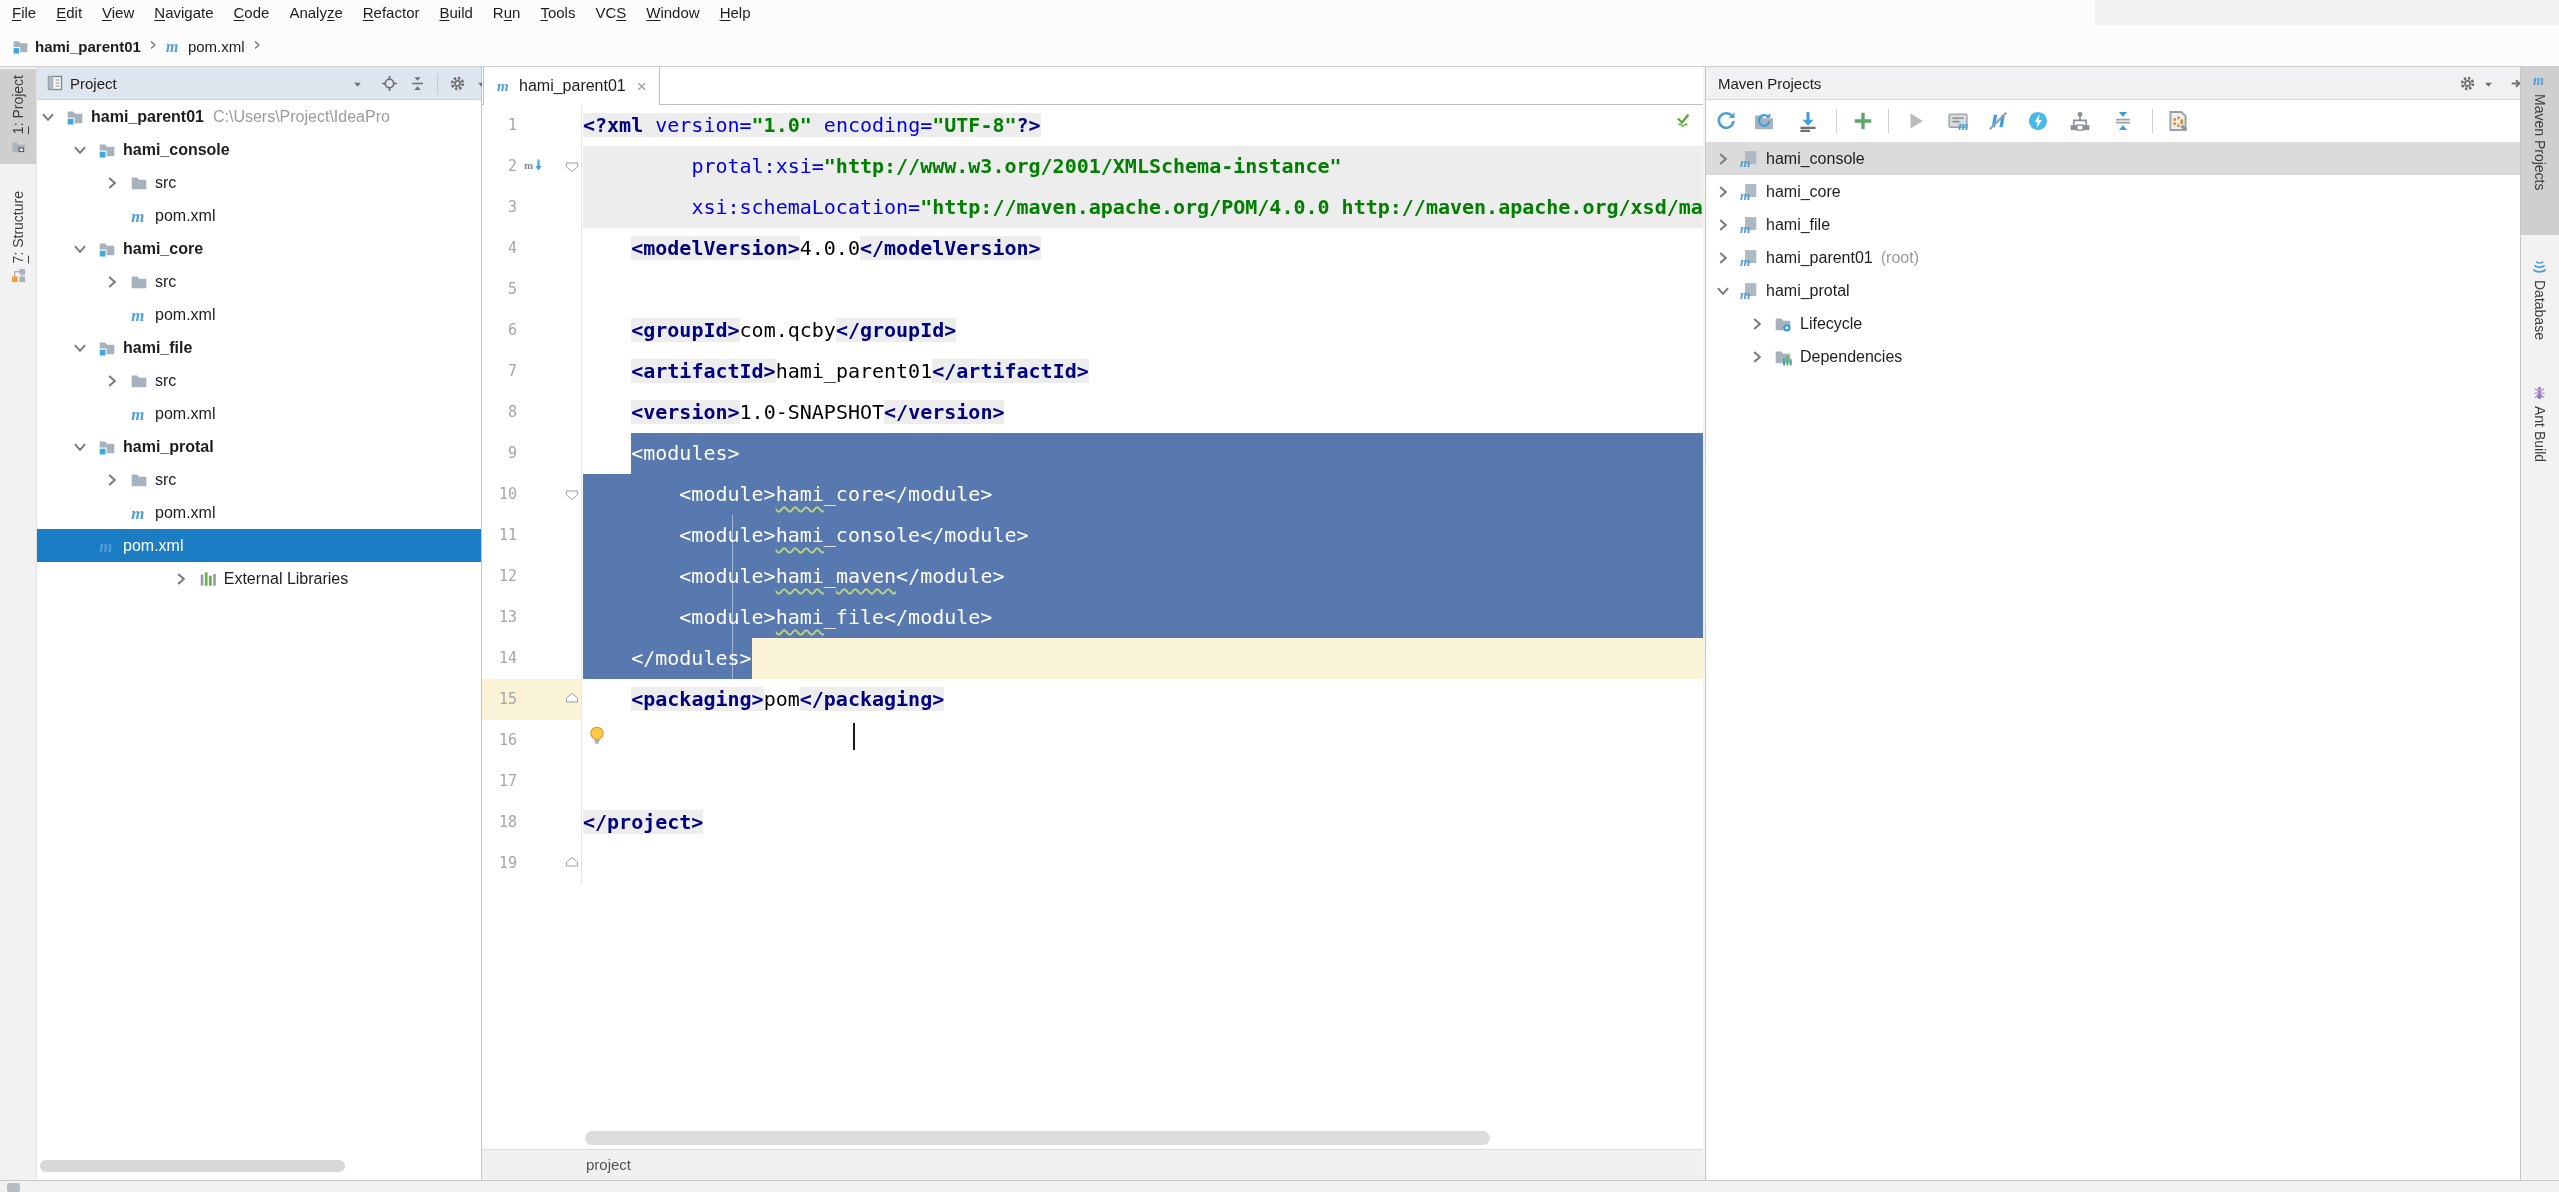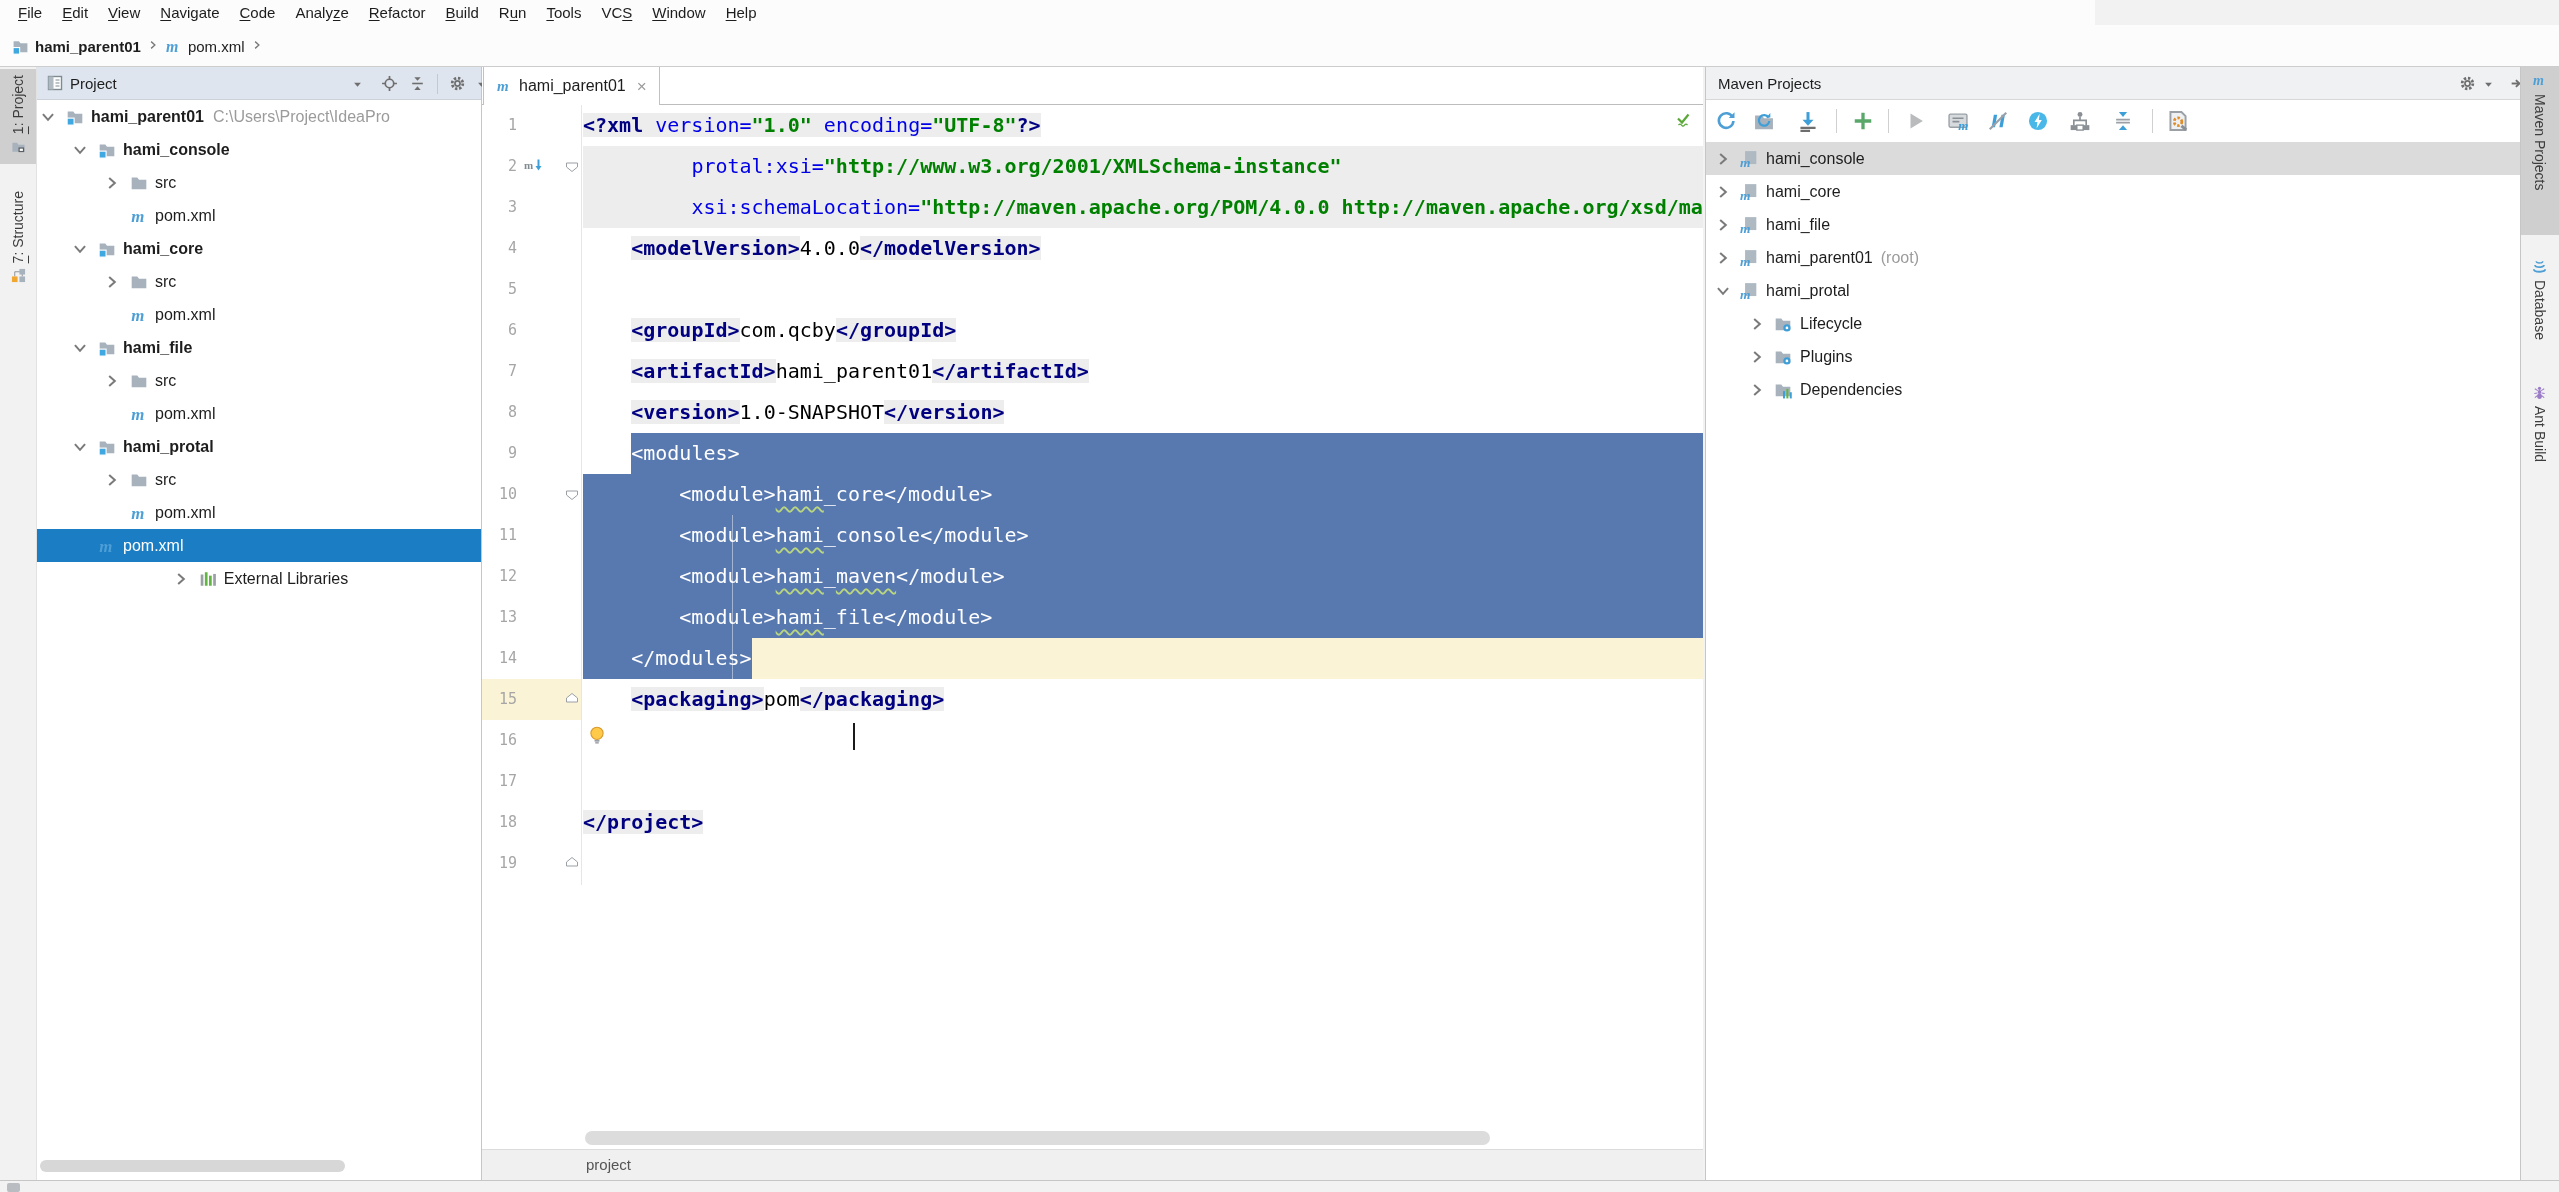--- a/index.html
+++ b/index.html
@@ -1,21 +1,21 @@
 <!DOCTYPE html>
 <html><head>
 <meta charset="utf-8">
 <style>
   * { margin:0; padding:0; box-sizing:border-box; }
   html,body { width:2559px; height:1192px; overflow:hidden; }
   body { font-family:"Liberation Sans", sans-serif; color:#1d1d1d; background:#f2f2f2; }
   #app { position:relative; width:2559px; height:1192px; background:#f2f2f2; }
 
   
-  #menu-bar { position:absolute; left:0; top:0; width:2095px; height:25px; background:#fcfcfc; display:flex; align-items:center; padding-left:8px; }
+  #menu-bar { position:absolute; left:0; top:0; width:2095px; height:25px; background:#fcfcfc; display:flex; align-items:center; padding-left:2px; }
   .menu-item { font-size:15px; padding:0 10px; line-height:25px; cursor:default; }
   .menu-item u { text-decoration:underline; text-underline-offset:2px; }
   #toolbar-row { position:absolute; left:0; top:25px; width:2559px; height:42px; background:#fcfcfc; border-bottom:1px solid #cdcdcd; }
   #navbar { position:absolute; left:12px; top:0; height:42px; display:flex; align-items:center; gap:6px; }
   .nav-seg { display:flex; align-items:center; gap:6px; font-size:15px; }
   .nav-seg.bold { font-weight:bold; }
   .nav-sep svg { width:12px; height:12px; }
   #toolbar-right { position:absolute; right:0; top:0; height:42px; }
 
   
@@ -753,35 +753,20 @@
         </div>
         <div class="mtree-row" style="padding-left: 42px;">
           <span class="chev">
             <svg viewBox="0 0 16 16">
               <path d="M5.5 3.5 10.5 8 5.5 12.5" fill="none" stroke="#7a7a7a" stroke-width="1.8"></path>
             </svg>
           </span>
           <span class="t-ic">
             <svg viewBox="0 0 16 16">
               <path d="M1.5 3h5l1.5 2h6.5v8.5h-13z" fill="#a8b2bd"></path>
-              <circle cx="11.5" cy="11.5" r="3.2" fill="#3e9fd8"></circle>
-              <circle cx="11.5" cy="11.5" r="1.2" fill="#fff"></circle>
-            </svg>
-          </span>
-          <span class="lbl">Plugins</span>
-        </div>
-        <div class="mtree-row" style="padding-left: 42px;">
-          <span class="chev">
-            <svg viewBox="0 0 16 16">
-              <path d="M5.5 3.5 10.5 8 5.5 12.5" fill="none" stroke="#7a7a7a" stroke-width="1.8"></path>
-            </svg>
-          </span>
-          <span class="t-ic">
-            <svg viewBox="0 0 16 16">
-              <path d="M1.5 3h5l1.5 2h6.5v8.5h-13z" fill="#a8b2bd"></path>
               <rect x="8" y="9" width="1.8" height="6.5" fill="#3e9fd8"></rect>
               <rect x="11" y="7" width="1.8" height="8.5" fill="#62b543"></rect>
               <rect x="14" y="10" width="1.8" height="5.5" fill="#3e9fd8"></rect>
             </svg>
           </span>
           <span class="lbl">Dependencies</span>
         </div>
       </div>
   </div>
 

